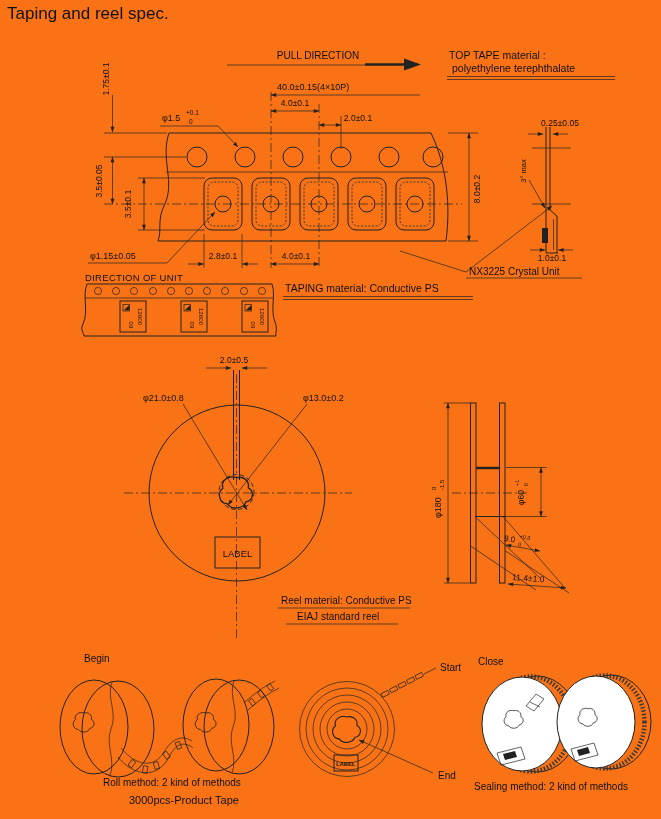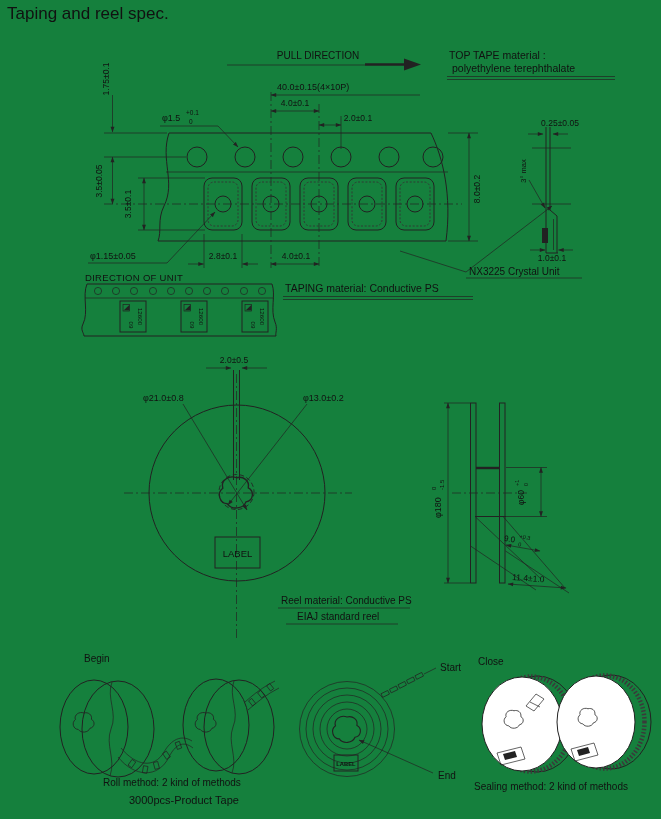--- a/index.html
+++ b/index.html
@@ -1,16 +1,16 @@
 <!DOCTYPE html>
 <html><head>
 <meta charset="utf-8">
 <style>
   html,body{margin:0;padding:0;background:#ffffff;}
-  #stage{position:relative;width:661px;height:819px;background:#15803d;overflow:hidden;}
+  #stage{position:relative;width:661px;height:819px;background:#f97316;overflow:hidden;}
   svg{position:absolute;left:0;top:0;}
   .ln{stroke:#222;stroke-width:1;fill:none;}
   .lt{stroke:#222;stroke-width:0.7;fill:none;}
   .cl{stroke:#222;stroke-width:0.7;fill:none;stroke-dasharray:9 3 2 3;}
   .dt{stroke:#333;stroke-width:0.9;fill:none;stroke-dasharray:2 1.7;}
   .hub{stroke:#222;stroke-width:0.9;fill:none;stroke-dasharray:4.5 2.6;}
   .t{fill:#111;font-family:"Liberation Sans",sans-serif;}
   .band{stroke:#3a3a3a;fill:none;stroke-width:4.5;stroke-dasharray:1.5 1.9;}
   .fw{fill:#fff;stroke:#222;stroke-width:1;}
 </style>

